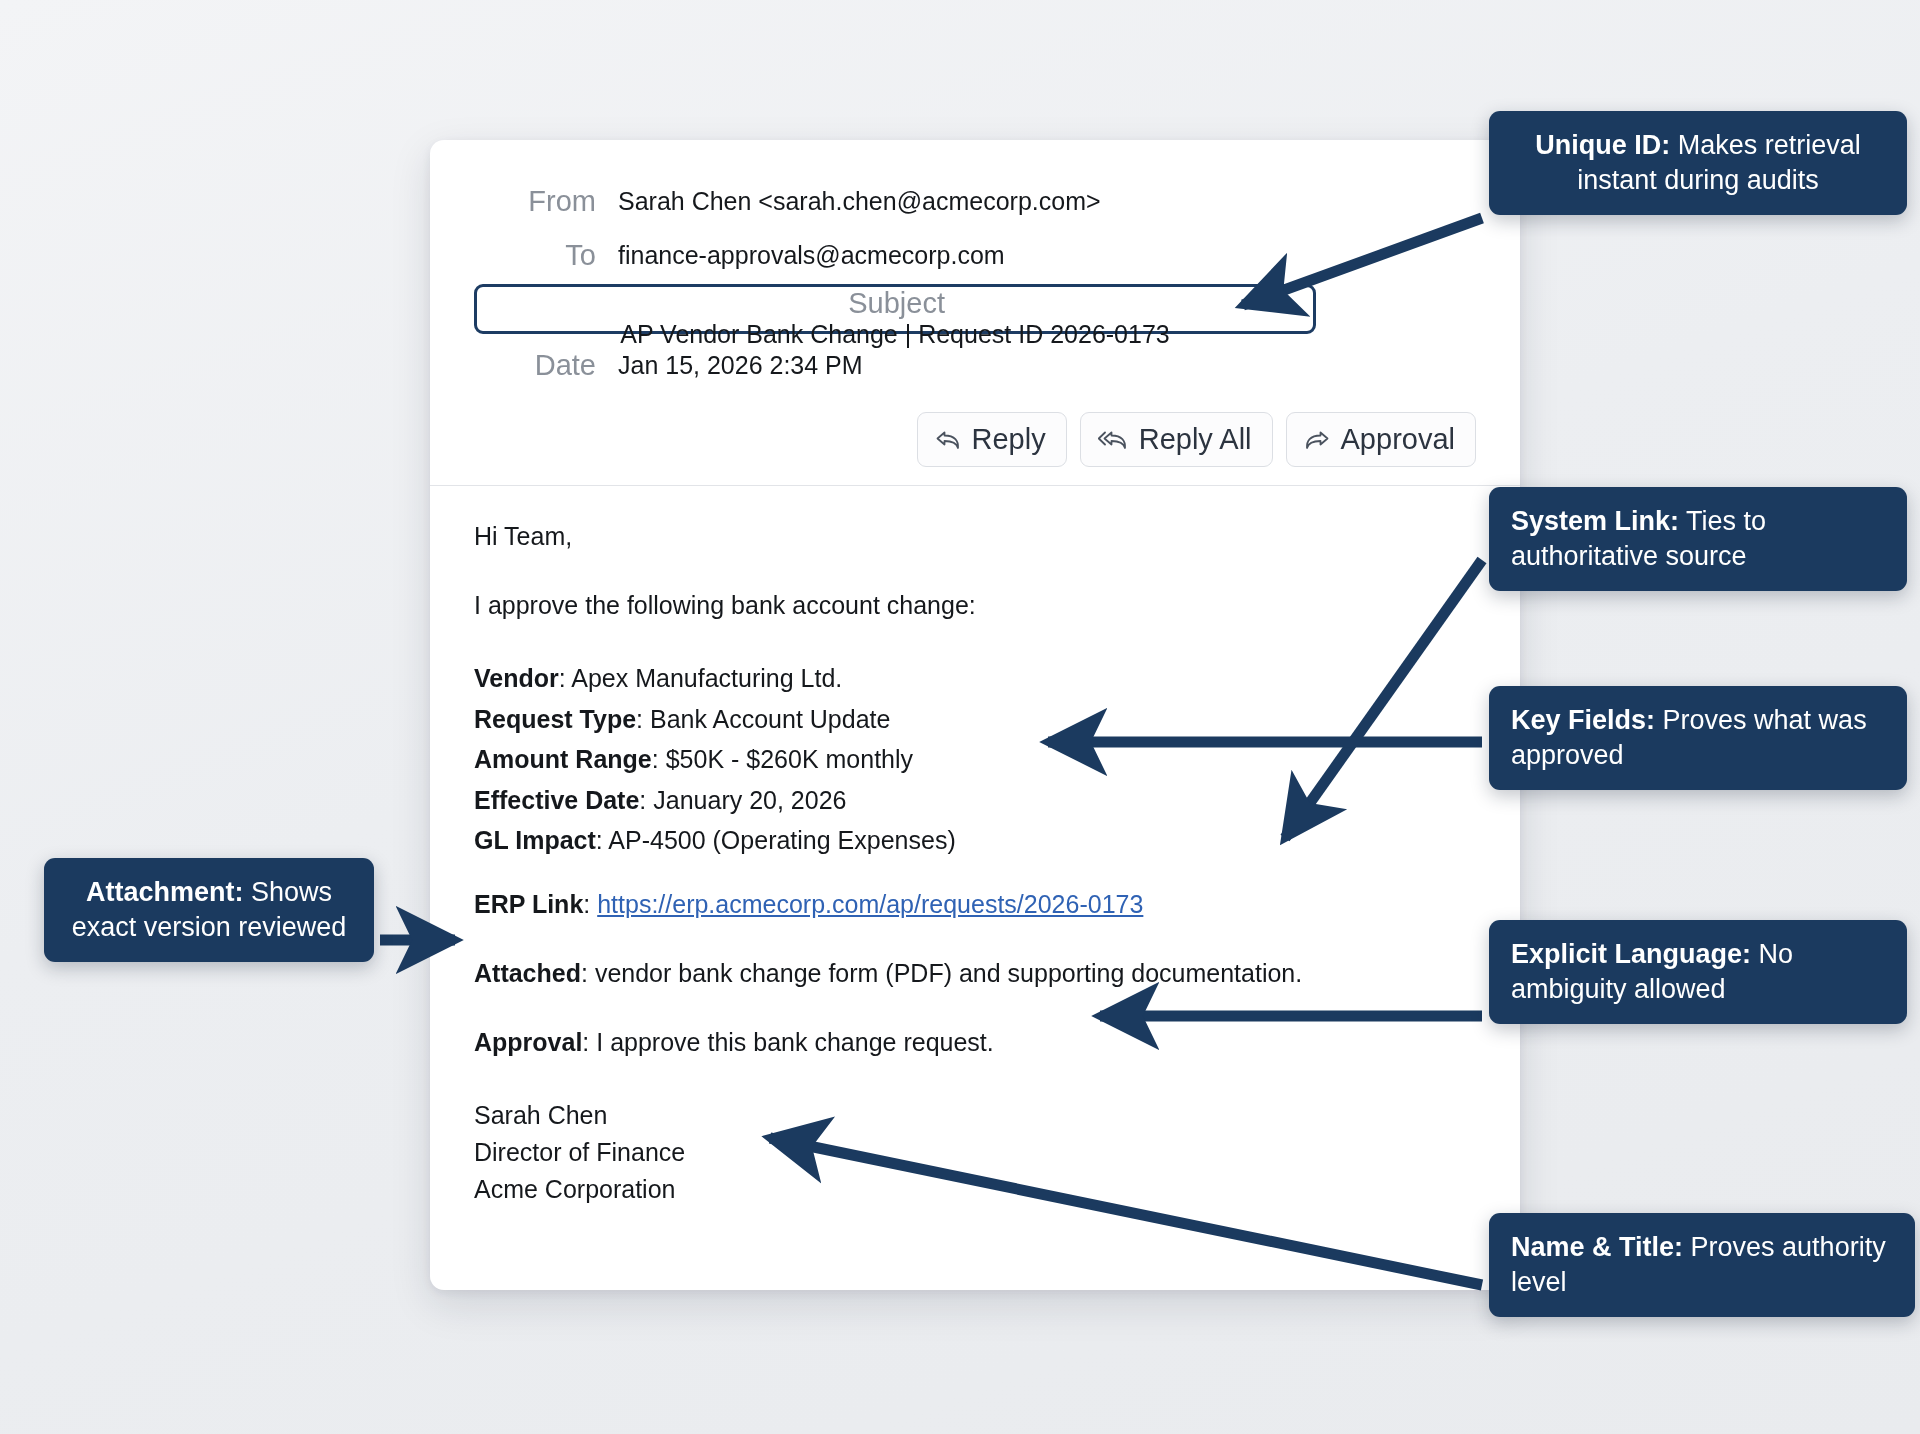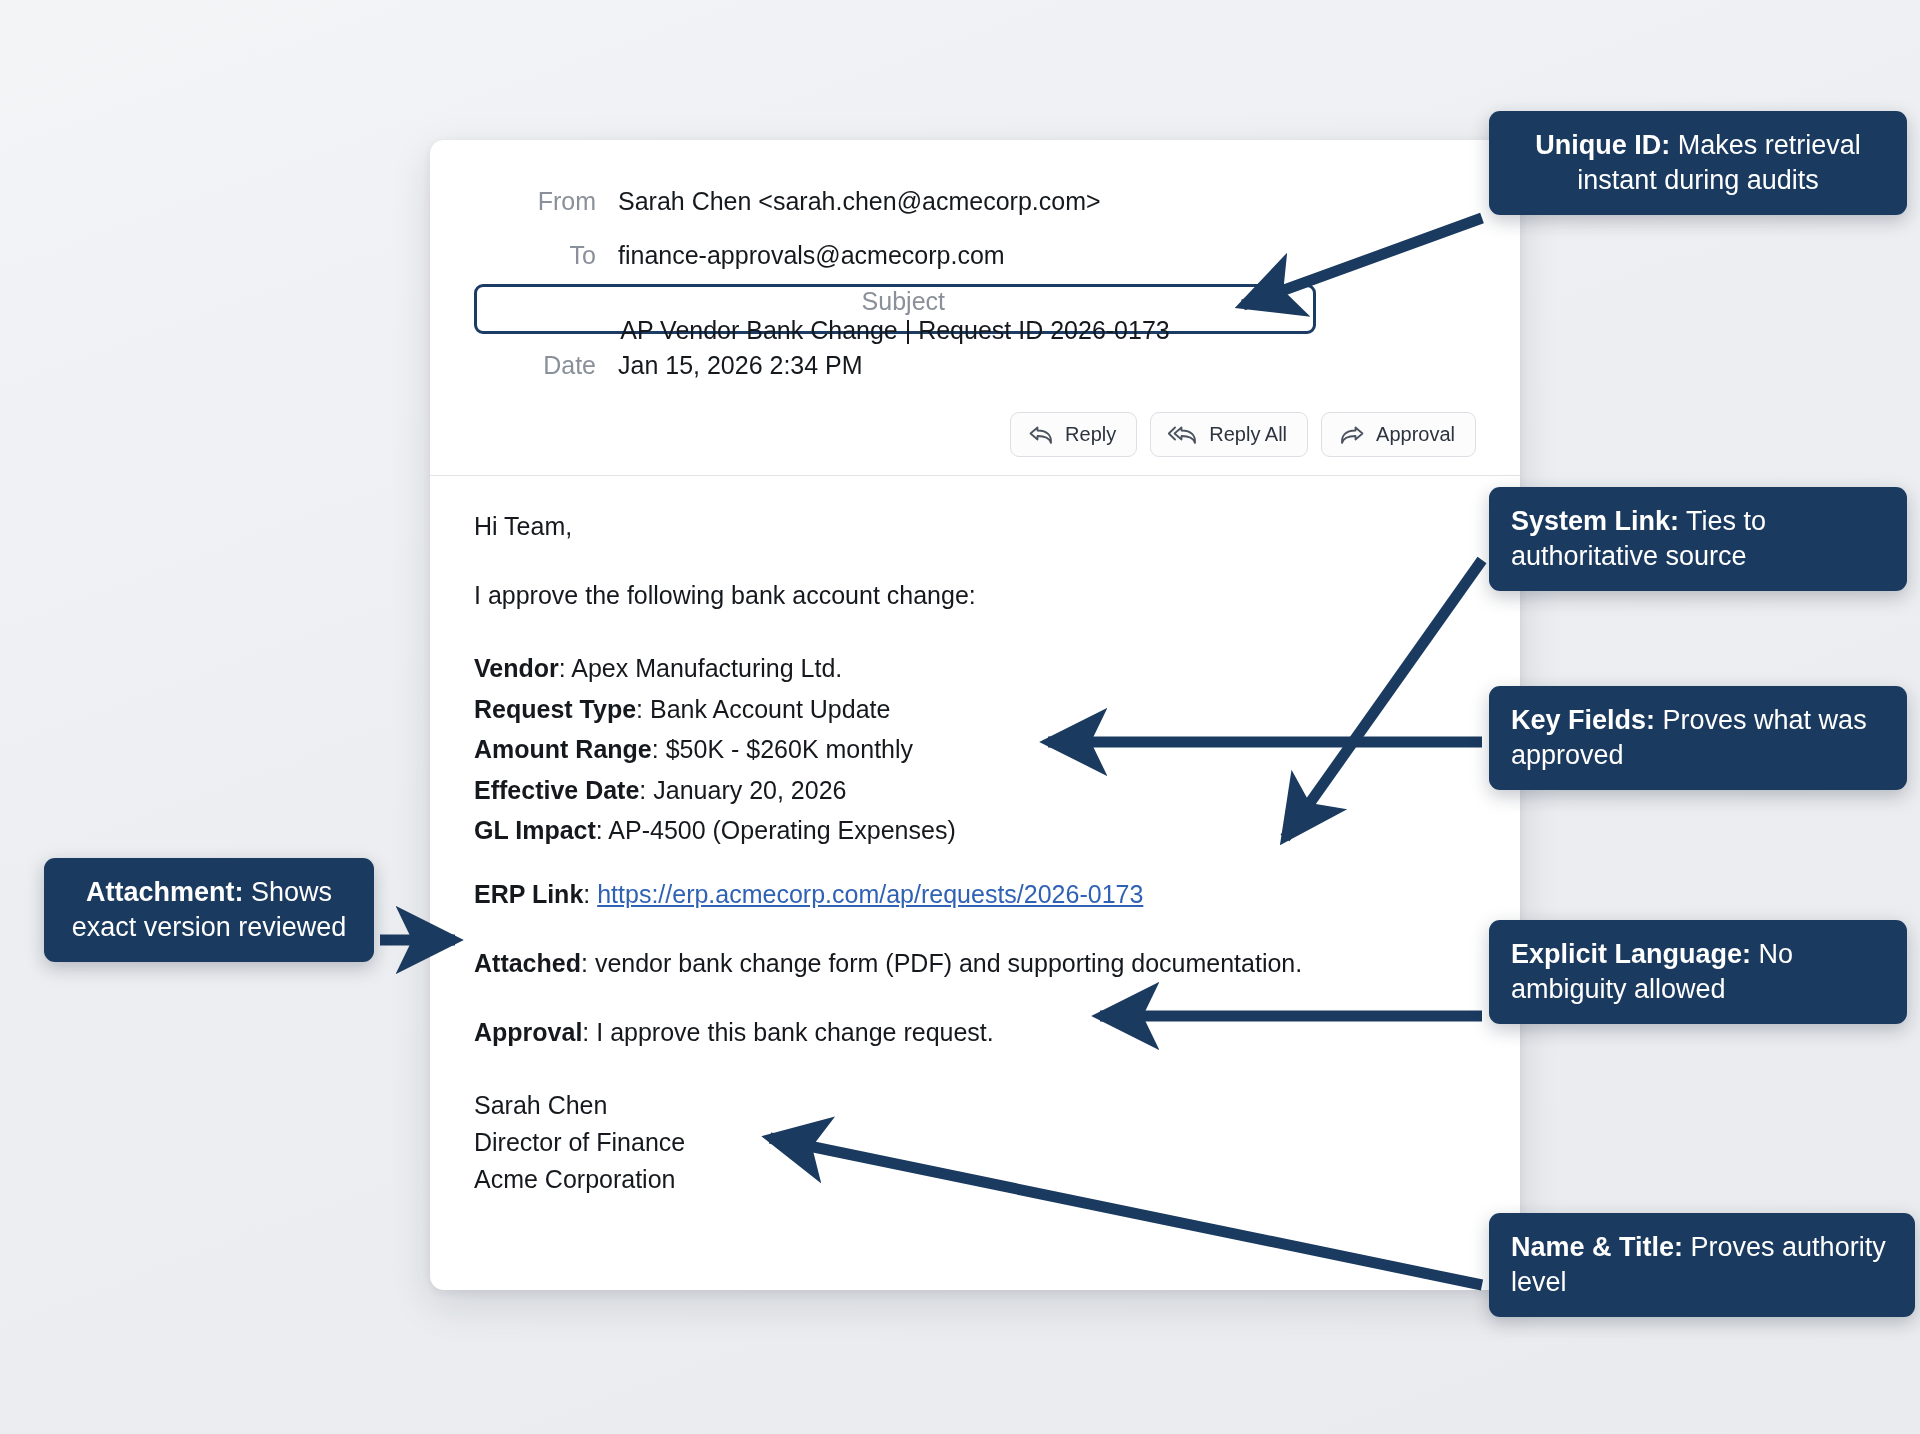--- a/index.html
+++ b/index.html
@@ -45,21 +45,21 @@
   .hdr-row {
     display: flex;
     align-items: center;
     height: 54px;
   }
   .hdr-label {
     width: 122px;
     text-align: right;
     padding-right: 22px;
     color: #8a9099;
-    font-size: 25px;
+    font-size: 29px;
     flex: none;
     white-space: nowrap;
   }
   .hdr-value {
     color: #15181c;
     font-size: 25px;
     white-space: nowrap;
   }
 
   
@@ -86,21 +86,21 @@
     border-bottom: 1px solid #e2e4e8;
   }
   .tool-btn {
     display: inline-flex;
     align-items: center;
     gap: 11px;
     border: 1px solid #dcdfe4;
     border-radius: 9px;
     background: #fcfcfd;
     padding: 10px 20px 10px 17px;
-    font-size: 20px;
+    font-size: 29px;
     color: #2c3440;
     cursor: pointer;
     white-space: nowrap;
   }
   .tool-btn svg { display: block; }
 
   
   #email-body {
     padding: 38px 44px 0 44px;
     font-size: 25px;

